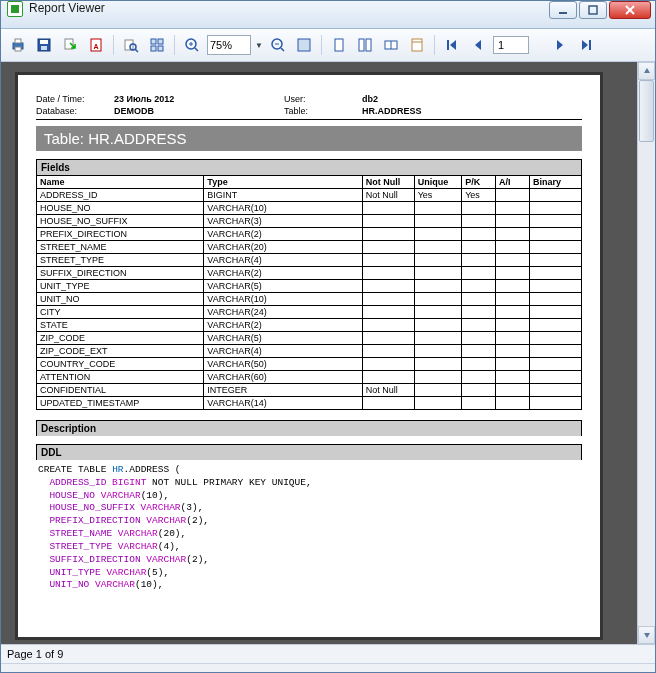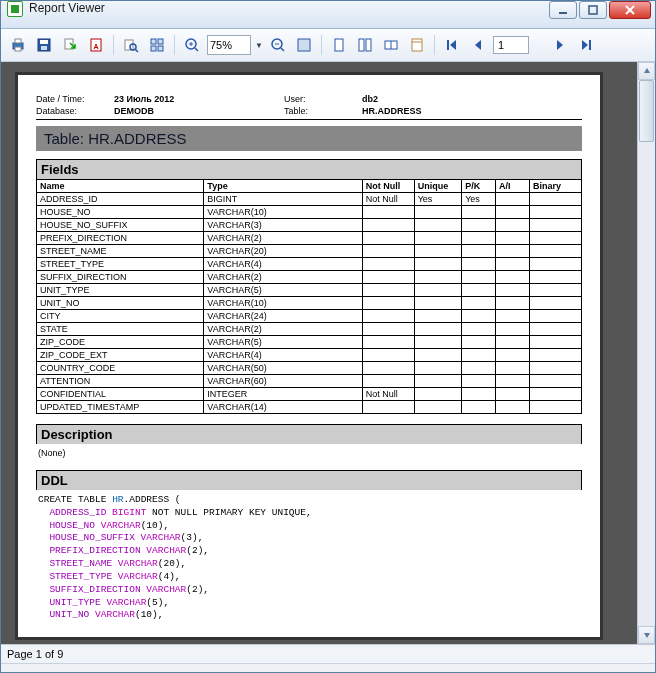--- a/index.html
+++ b/index.html
@@ -140,29 +140,29 @@
   border-radius: 2px;
 }
 
 .meta-row { display: flex; }
 .meta-cell { padding: 1px 0; font-size: 9px; }
 .meta-label { width: 78px; }
 .meta-val { font-weight: bold; width: 170px; }
 
 .section-title {
   background: #888;
-  color: #0f172a;
+  color: #ffffff;
   font-size: 15px;
   padding: 4px 8px;
   margin-top: 6px;
 }
 .sub-header {
   background: #ccc;
   font-weight: bold;
-  font-size: 13px;
+  font-size: 10px;
   padding: 2px 4px;
   border: 1px solid #000;
   border-bottom: none;
   margin-top: 8px;
 }
 table.fields {
   border-collapse: collapse;
   width: 100%;
   font-size: 9px;
 }
@@ -558,21 +558,20 @@
               <td></td>
               <td></td>
               <td></td>
               <td></td>
               <td></td>
             </tr>
           </tbody>
       </table>
 
       <div class="sub-header" style="margin-top:10px">Description</div>
-      <div class="desc-body">(None)</div>
 
       <div class="sub-header">DDL</div>
       <div class="ddl-body"><span>CREATE TABLE </span><span class="kw-obj">HR</span><span>.ADDRESS (</span>
   <span class="kw-col">ADDRESS_ID</span><span class="kw-type"> BIGINT</span><span> NOT NULL PRIMARY KEY UNIQUE,</span>
   <span class="kw-col">HOUSE_NO</span><span class="kw-type"> VARCHAR</span><span>(10),</span>
   <span class="kw-col">HOUSE_NO_SUFFIX</span><span class="kw-type"> VARCHAR</span><span>(3),</span>
   <span class="kw-col">PREFIX_DIRECTION</span><span class="kw-type"> VARCHAR</span><span>(2),</span>
   <span class="kw-col">STREET_NAME</span><span class="kw-type"> VARCHAR</span><span>(20),</span>
   <span class="kw-col">STREET_TYPE</span><span class="kw-type"> VARCHAR</span><span>(4),</span>
   <span class="kw-col">SUFFIX_DIRECTION</span><span class="kw-type"> VARCHAR</span><span>(2),</span>

